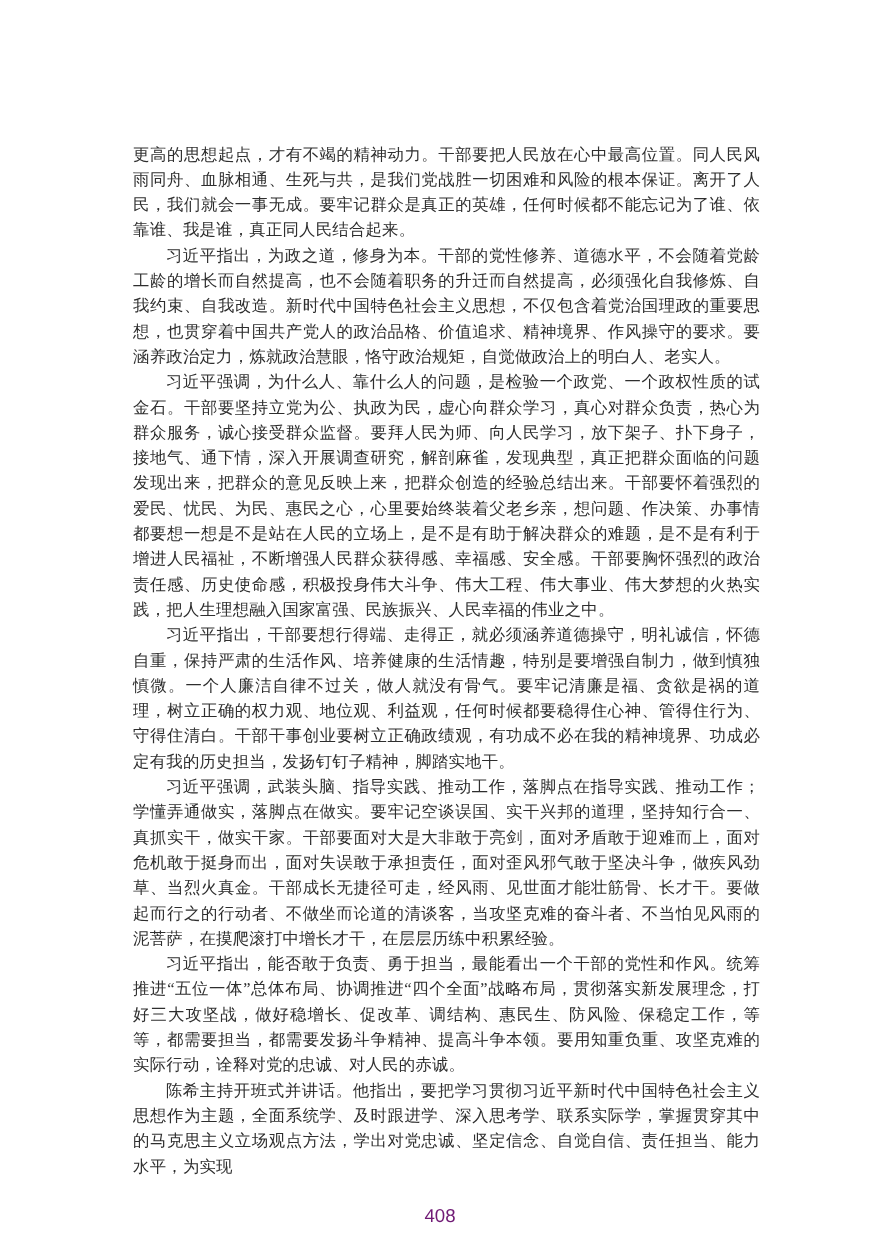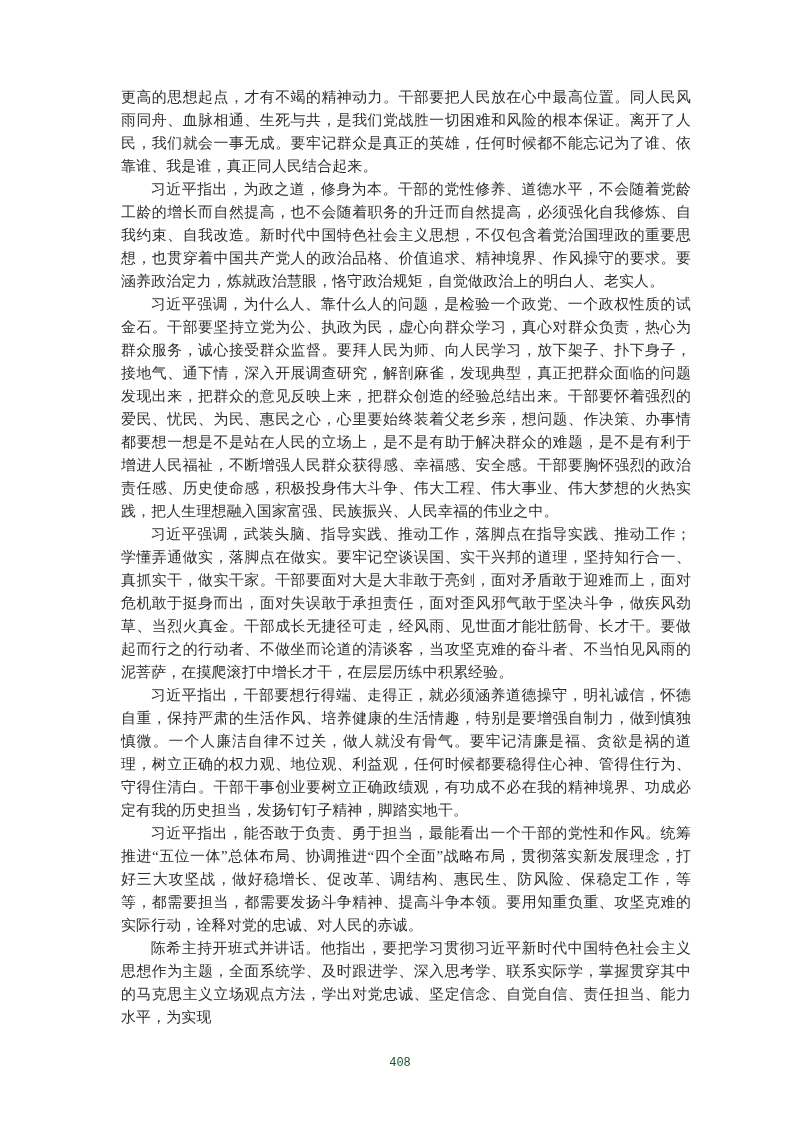--- a/index.html
+++ b/index.html
@@ -12,20 +12,21 @@
     height: 1133px;
     position: relative;
     font-family: "Liberation Serif", "DejaVu Serif", serif;
     color: #2e2e2e;
     overflow: hidden;
   }
   .page {
     position: absolute;
     inset: 0;
     background: #ffffff;
+    margin-top: 44px;
   }
   .document-body {
     position: absolute;
     left: 121px;
     top: 86px;
     width: 570px;
   }
   .para {
     margin: 0;
     font-size: 14.9px;
@@ -38,36 +39,36 @@
     text-indent: 2em;
   }
   .page-footer {
     position: absolute;
     left: 0;
     right: 0;
     top: 1052px;
     text-align: center;
   }
   .page-number {
-    font-family: Liberation Mono, monospace;
-    font-size: 12px;
-    color: #14532d;
+    font-family: Liberation Sans, sans-serif;
+    font-size: 17px;
+    color: #701a75;
     display: inline-block;
   }
 </style>
 </head>
 <body>
 
 <div class="page">
   <div class="document-body">
       <p class="para">更高的思想起点，才有不竭的精神动力。干部要把人民放在心中最高位置。同人民风雨同舟、血脉相通、生死与共，是我们党战胜一切困难和风险的根本保证。离开了人民，我们就会一事无成。要牢记群众是真正的英雄，任何时候都不能忘记为了谁、依靠谁、我是谁，真正同人民结合起来。</p>
       <p class="para indent">习近平指出，为政之道，修身为本。干部的党性修养、道德水平，不会随着党龄工龄的增长而自然提高，也不会随着职务的升迁而自然提高，必须强化自我修炼、自我约束、自我改造。新时代中国特色社会主义思想，不仅包含着党治国理政的重要思想，也贯穿着中国共产党人的政治品格、价值追求、精神境界、作风操守的要求。要涵养政治定力，炼就政治慧眼，恪守政治规矩，自觉做政治上的明白人、老实人。</p>
       <p class="para indent">习近平强调，为什么人、靠什么人的问题，是检验一个政党、一个政权性质的试金石。干部要坚持立党为公、执政为民，虚心向群众学习，真心对群众负责，热心为群众服务，诚心接受群众监督。要拜人民为师、向人民学习，放下架子、扑下身子，接地气、通下情，深入开展调查研究，解剖麻雀，发现典型，真正把群众面临的问题发现出来，把群众的意见反映上来，把群众创造的经验总结出来。干部要怀着强烈的爱民、忧民、为民、惠民之心，心里要始终装着父老乡亲，想问题、作决策、办事情都要想一想是不是站在人民的立场上，是不是有助于解决群众的难题，是不是有利于增进人民福祉，不断增强人民群众获得感、幸福感、安全感。干部要胸怀强烈的政治责任感、历史使命感，积极投身伟大斗争、伟大工程、伟大事业、伟大梦想的火热实践，把人生理想融入国家富强、民族振兴、人民幸福的伟业之中。</p>
+      <p class="para indent">习近平指出，干部要想行得端、走得正，就必须涵养道德操守，明礼诚信，怀德自重，保持严肃的生活作风、培养健康的生活情趣，特别是要增强自制力，做到慎独慎微。一个人廉洁自律不过关，做人就没有骨气。要牢记清廉是福、贪欲是祸的道理，树立正确的权力观、地位观、利益观，任何时候都要稳得住心神、管得住行为、守得住清白。干部干事创业要树立正确政绩观，有功成不必在我的精神境界、功成必定有我的历史担当，发扬钉钉子精神，脚踏实地干。</p>
       <p class="para indent">习近平强调，武装头脑、指导实践、推动工作，落脚点在指导实践、推动工作；学懂弄通做实，落脚点在做实。要牢记空谈误国、实干兴邦的道理，坚持知行合一、真抓实干，做实干家。干部要面对大是大非敢于亮剑，面对矛盾敢于迎难而上，面对危机敢于挺身而出，面对失误敢于承担责任，面对歪风邪气敢于坚决斗争，做疾风劲草、当烈火真金。干部成长无捷径可走，经风雨、见世面才能壮筋骨、长才干。要做起而行之的行动者、不做坐而论道的清谈客，当攻坚克难的奋斗者、不当怕见风雨的泥菩萨，在摸爬滚打中增长才干，在层层历练中积累经验。</p>
-      <p class="para indent">习近平指出，干部要想行得端、走得正，就必须涵养道德操守，明礼诚信，怀德自重，保持严肃的生活作风、培养健康的生活情趣，特别是要增强自制力，做到慎独慎微。一个人廉洁自律不过关，做人就没有骨气。要牢记清廉是福、贪欲是祸的道理，树立正确的权力观、地位观、利益观，任何时候都要稳得住心神、管得住行为、守得住清白。干部干事创业要树立正确政绩观，有功成不必在我的精神境界、功成必定有我的历史担当，发扬钉钉子精神，脚踏实地干。</p>
       <p class="para indent">习近平指出，能否敢于负责、勇于担当，最能看出一个干部的党性和作风。统筹推进“五位一体”总体布局、协调推进“四个全面”战略布局，贯彻落实新发展理念，打好三大攻坚战，做好稳增长、促改革、调结构、惠民生、防风险、保稳定工作，等等，都需要担当，都需要发扬斗争精神、提高斗争本领。要用知重负重、攻坚克难的实际行动，诠释对党的忠诚、对人民的赤诚。</p>
       <p class="para indent">陈希主持开班式并讲话。他指出，要把学习贯彻习近平新时代中国特色社会主义思想作为主题，全面系统学、及时跟进学、深入思考学、联系实际学，掌握贯穿其中的马克思主义立场观点方法，学出对党忠诚、坚定信念、自觉自信、责任担当、能力水平，为实现</p>
     </div>
 
   <div class="page-footer">
     <span class="page-number">408</span>
   </div>
 </div>
 
 </body></html>

